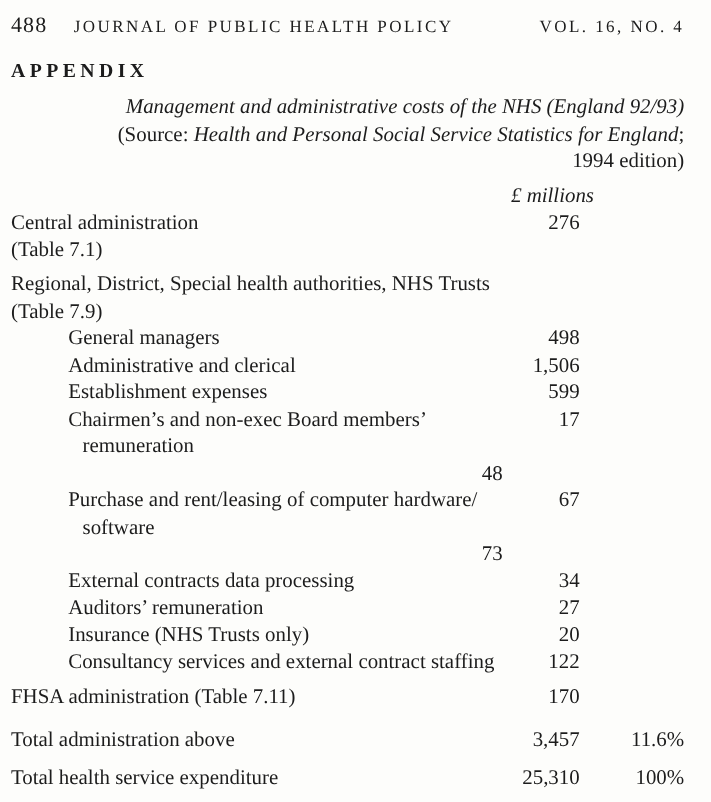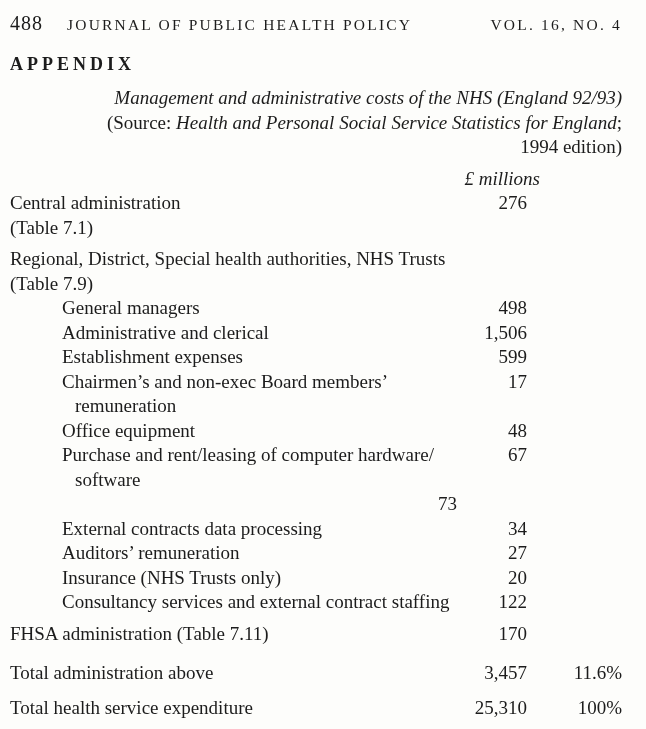--- a/index.html
+++ b/index.html
@@ -140,23 +140,20 @@
       </div>
       <div class="grid-row">
         <div class="label indent1">
           <div>Chairmen’s and non-exec Board members’</div>
           <div class="cont">remuneration</div>
         </div>
         <div class="amount">17</div>
         <div class="pct"></div>
       </div>
       <div class="grid-row">
-        <div class="label indent1">
-          <div>Office equipment</div>
-        </div>
         <div class="amount">48</div>
         <div class="pct"></div>
       </div>
       <div class="grid-row">
         <div class="label indent1">
           <div>Purchase and rent/leasing of computer hardware/</div>
           <div class="cont">software</div>
         </div>
         <div class="amount">67</div>
         <div class="pct"></div>

